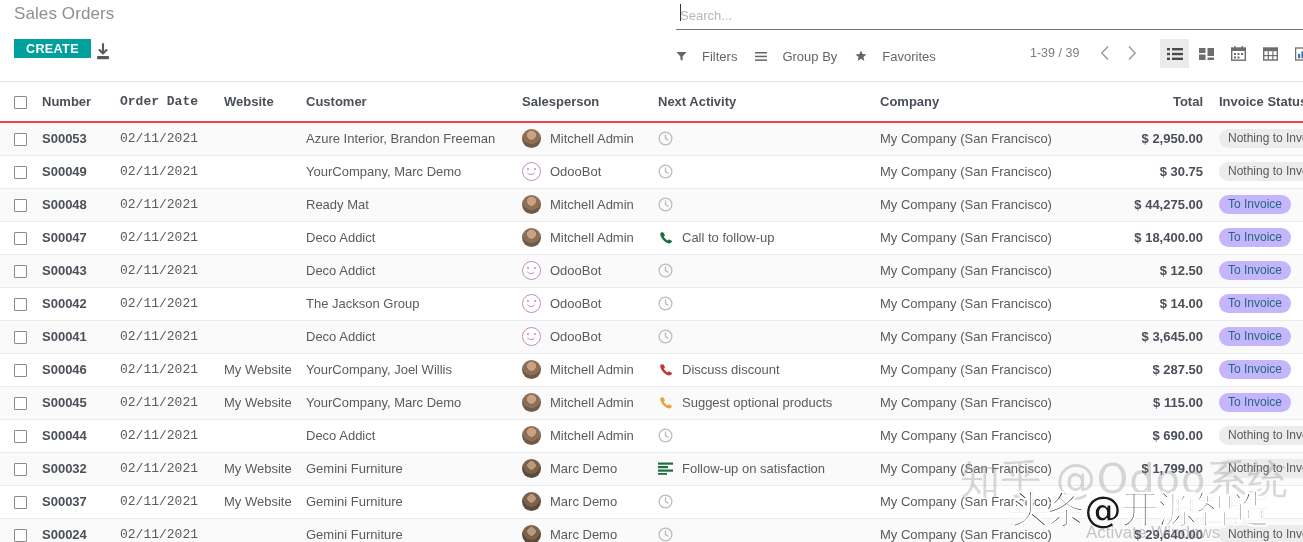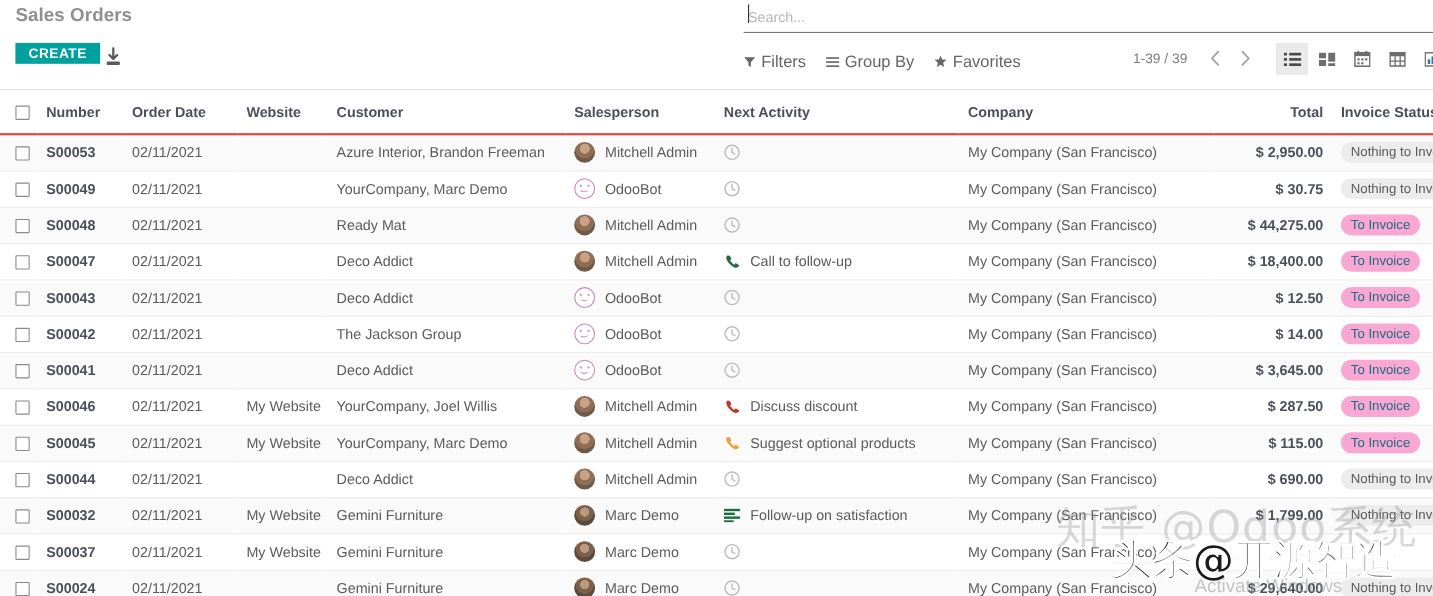--- a/index.html
+++ b/index.html
@@ -17,21 +17,21 @@
     height: 82px;
     background: #ffffff;
     border-bottom: 1px solid #dee2e6;
   }
 
   #breadcrumb {
     position: absolute;
     left: 14px; top: 4px;
     font-size: 17px;
     color: #8f8f8f;
-    font-weight: 700;
+    font-weight: 400;
     letter-spacing: .1px;
   }
 
   #create-button {
     position: absolute;
     left: 14px; top: 39px;
     height: 19px;
     padding: 0 12px;
     background: #00a09d;
     color: #ffffff;
@@ -82,22 +82,22 @@
   #filter-row {
     position: absolute;
     left: 676px; top: 40px;
     width: 627px;
     height: 32px;
     display: flex;
     align-items: center;
   }
   .fbtn {
     display: flex; align-items: center;
-    gap: 5px;
-    font-size: 15px;
+    gap: 15px;
+    font-size: 13px;
     color: #666666;
     cursor: pointer;
     margin-right: 18px;
     white-space: nowrap;
   }
   .fbtn svg { display: block; }
 
   #pager {
     position: absolute;
     left: 354px; top: 6px;
@@ -154,21 +154,21 @@
     border-bottom: 1px solid #ececec;
     white-space: nowrap;
     overflow: hidden;
     vertical-align: middle;
   }
   tbody tr:nth-child(odd) { background: #fafafa; }
   tbody tr:nth-child(even) { background: #ffffff; }
 
   .c-check { width: 34px; text-align: center; padding-left: 14px; }
   .c-number { width: 78px; }
-  .c-date { width: 104px; }
+  .c-date { width: 104px; font-family: Liberation Mono, monospace; }
   .c-website { width: 82px; }
   .c-customer { width: 216px; }
   .c-sales { width: 136px; }
   .c-activity { width: 222px; }
   .c-company { width: 231px; }
   .c-total { width: 108px; text-align: right; }
   .c-status { width: 129px; }
 
   th.c-total { }
 
@@ -223,21 +223,21 @@
 
   .badge {
     display: inline-block;
     padding: 2px 9px 3px 9px;
     border-radius: 11px;
     font-size: 12px;
     line-height: 14px;
     white-space: nowrap;
   }
   .badge.grey { background: #ececec; color: #5a5a5a; }
-  .badge.blue { background: #f9a8d4; color: #1f6a80; }
+  .badge.blue { background: #c4b5fd; color: #1f6a80; }
 
   
   #wm-light {
     position: absolute;
     left: 960px; top: 452px;
     font-size: 40px;
     color: rgba(140,140,140,.33);
     font-family: "DejaVu Sans", sans-serif;
     white-space: nowrap;
     pointer-events: none;

